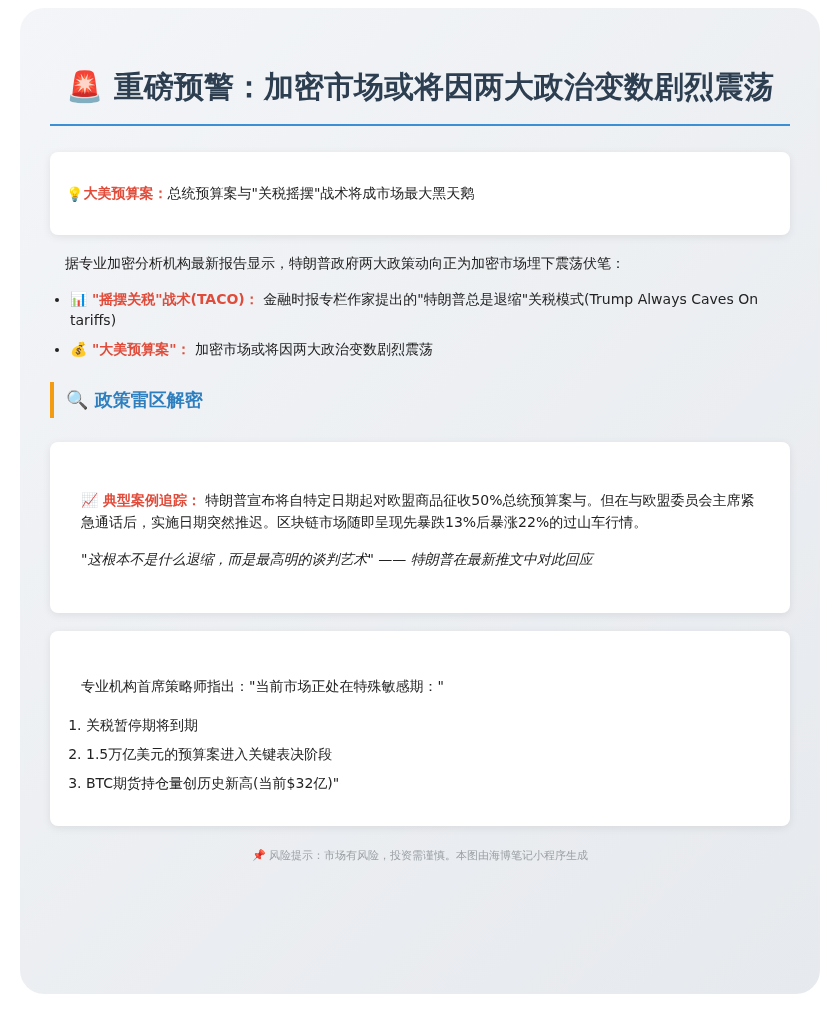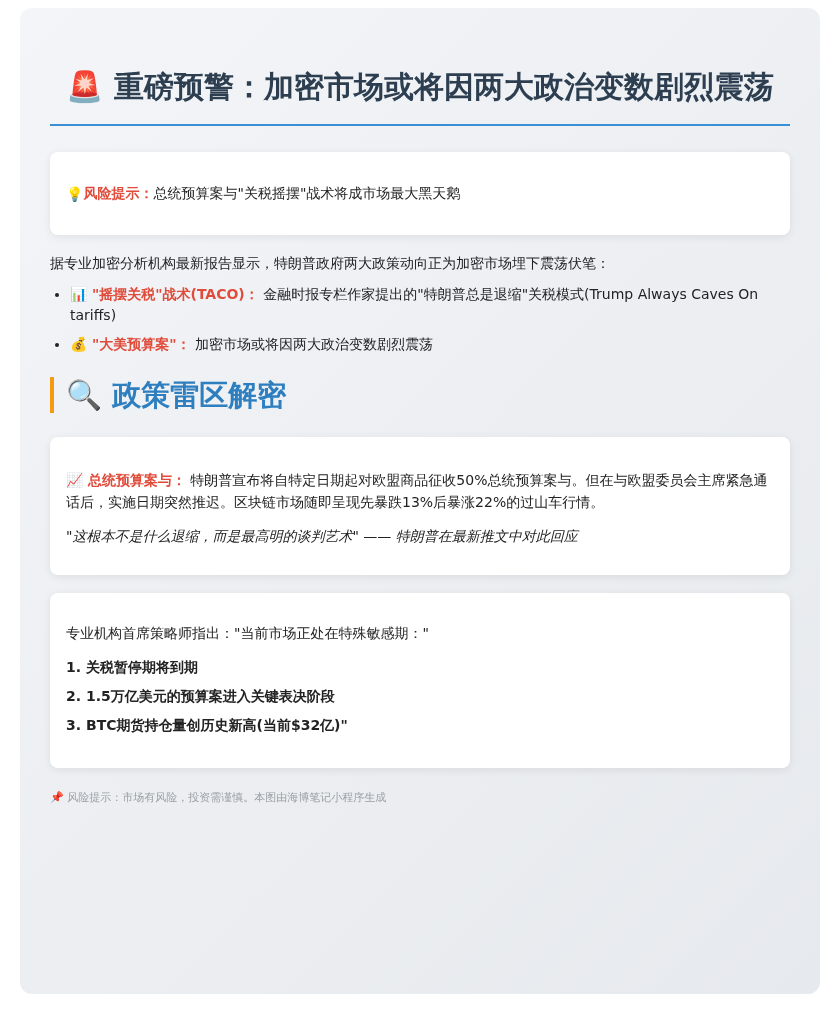--- a/index.html
+++ b/index.html
@@ -1,61 +1,61 @@
 <!DOCTYPE html>
 <html><head>
 <meta charset="utf-8">
 <style>
   html, body { margin:0; padding:0; background:#ffffff; }
   body { width:840px; height:1025px; font-family:"DejaVu Sans","Liberation Sans",sans-serif; color:#222; }
   .poster {
     position:absolute; left:20px; top:8px; width:800px; height:986px;
-    border-radius:12px;
+    border-radius:24px;
     background:linear-gradient(135deg,#f3f5f8 0%,#e6e9ed 100%);
     box-sizing:border-box; padding:0 30px;
   }
   .title {
     margin:0; padding-top:56px; text-align:center;
     font-size:30px; line-height:46px; font-weight:bold; color:#2c3e50;
   }
   .title-rule { height:2px; background:#3b8fd4; margin-top:14px; }
   .card {
     background:#fff; border-radius:8px; box-shadow:0 2px 8px rgba(0,0,0,0.08);
     padding:0 16px; box-sizing:border-box;
   }
   .hint-card { margin-top:26px; height:83px; display:flex; align-items:center; font-size:14px; }
   .red { color:#e04b3a; font-weight:bold; }
-  p { margin:0; }
+  p { margin:15px; }
   .body-text { font-size:14px; line-height:21px; }
   .intro { margin-top:18px; }
   ul.bullets { margin:10px 0 0 0; padding-left:20px; font-size:14px; line-height:21px; }
   ul.bullets li { margin-bottom:8px; }
-  .sec-head { margin-top:22px; border-left:4px solid #f39c12; padding-left:12px; font-size:29px; font-weight:bold; color:#2e7fbf; line-height:36px; }
+  .sec-head { margin-top:22px; border-left:4px solid #f39c12; padding-left:12px; font-size:18px; font-weight:bold; color:#2e7fbf; line-height:36px; }
   .case-card { margin-top:24px; padding:32px 16px 28px; font-size:14px; line-height:22px; }
   .quote { font-style:italic; margin-top:12px; }
   .warn-head { margin-top:24px; font-size:18px; font-weight:bold; color:#2a9d78; line-height:26px; }
   .signal-card { margin-top:18px; padding:32px 16px 28px; font-size:14px; }
-  ol.signals { margin:10px 0 0 0; padding-left:20px; line-height:29px;font-weight:bold; }
+  ol.signals { margin:10px 0 0 0; padding-left:20px; line-height:29px; }
   .outro { margin-top:16px; }
-  .footer { margin-top:22px; text-align:left; font-size:11px; color:#9aa0a6; }
+  .footer { margin-top:22px; text-align:center; font-size:11px; color:#9aa0a6; }
   .ico { display:inline-block; }
 </style>
 </head>
 <body>
 
 <div class="poster">
   <h1 class="title">
     <span class="ico">🚨</span>
     <span>重磅预警：加密市场或将因两大政治变数剧烈震荡</span>
   </h1>
   <div class="title-rule"></div>
 
   <div class="card hint-card">
     <span>💡</span>
-    <span class="red">风险提示：</span>
+    <span class="red">大美预算案：</span>
     <span>总统预算案与"关税摇摆"战术将成市场最大黑天鹅</span>
   </div>
 
   <p class="body-text intro">据专业加密分析机构最新报告显示，特朗普政府两大政策动向正为加密市场埋下震荡伏笔：</p>
 
   <ul class="bullets">
     <li>
       <span>📊</span>
       <span class="red">"摇摆关税"战术(TACO)：</span>
       <span>金融时报专栏作家提出的"特朗普总是退缩"关税模式(Trump Always Caves On tariffs)</span>
@@ -68,21 +68,21 @@
   </ul>
 
   <div class="sec-head">
     <span>🔍</span>
     <span>政策雷区解密</span>
   </div>
 
   <div class="card case-card">
     <p>
       <span>📈</span>
-      <span class="red">总统预算案与：</span>
+      <span class="red">典型案例追踪：</span>
       <span>特朗普宣布将自特定日期起对欧盟商品征收50%总统预算案与。但在与欧盟委员会主席紧急通话后，实施日期突然推迟。区块链市场随即呈现先暴跌13%后暴涨22%的过山车行情。</span>
     </p>
     <p class="quote">"这根本不是什么退缩，而是最高明的谈判艺术" —— 特朗普在最新推文中对此回应</p>
   </div>
 
 
   <div class="card signal-card">
     <p>专业机构首席策略师指出："当前市场正处在特殊敏感期："</p>
     <ol class="signals">
       <li>关税暂停期将到期</li>

